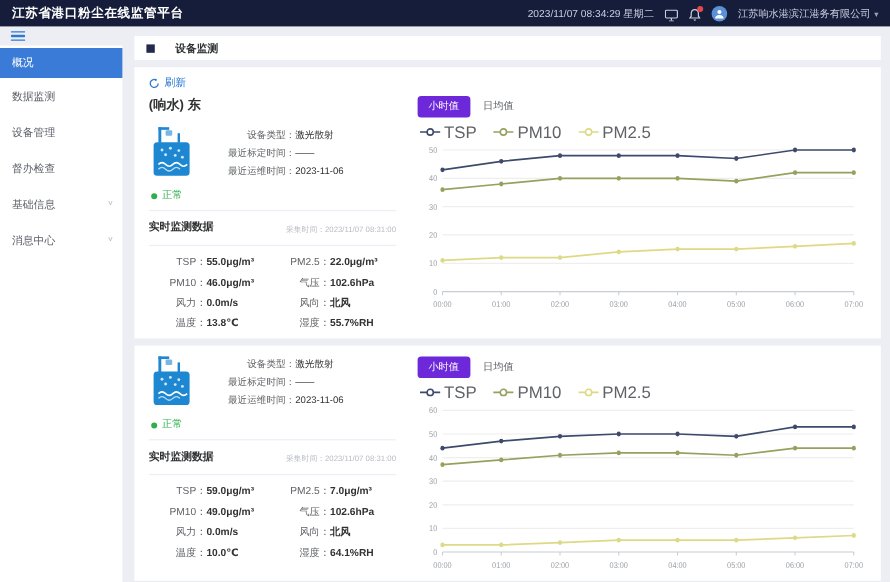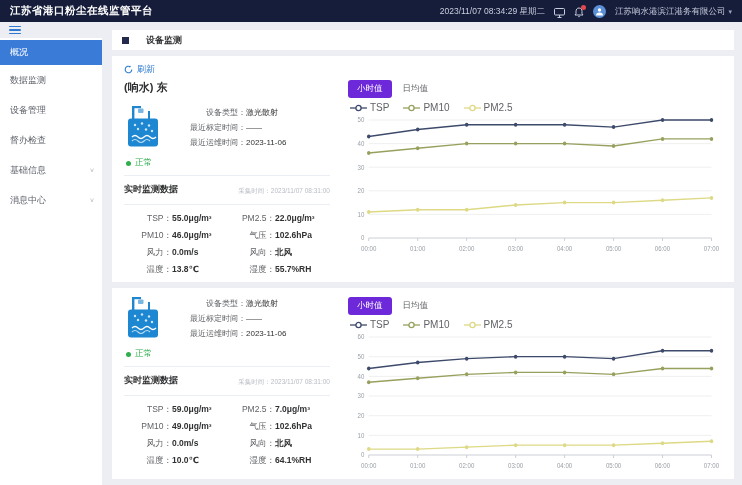--- a/index.html
+++ b/index.html
@@ -51,21 +51,21 @@
   .metrics { display:grid; grid-template-columns:1fr 1fr; row-gap:5px; margin-top:8px; font-size:8.5px; }
   .m-cell { display:flex; }
   .m-label { width:48px; text-align:right; color:#606266; flex:none; }
   .m-value { color:#303133; font-weight:bold; }
 
   .p-right { flex:1; min-width:0; }
   .chart-top { display:flex; align-items:center; gap:6px; margin:2px 0 4px 2px; }
   .tab-active { background:#6d28d9; color:#fff; font-size:8.5px; padding:3px 9px; border-radius:3px; cursor:pointer; }
   .tab-plain { color:#606266; font-size:8.5px; padding:3px 5px; cursor:pointer; }
   .legend { display:flex; gap:14px; margin:2px 0 1px 4px; }
-  .lg-item { display:flex; align-items:center; gap:3px; font-size:10px; color:#606266; cursor:pointer; }
+  .lg-item { display:flex; align-items:center; gap:3px; font-size:14px; color:#606266; cursor:pointer; }
   .chart-svg { width:100%; height:142px; display:block; }
 </style>
 </head>
 <body>
 
 <header class="app-header">
   <div class="app-title">江苏省港口粉尘在线监管平台</div>
   <div class="h-right">
     <span>2023/11/07  08:34:29  星期二</span>
     <span class="h-icon">

